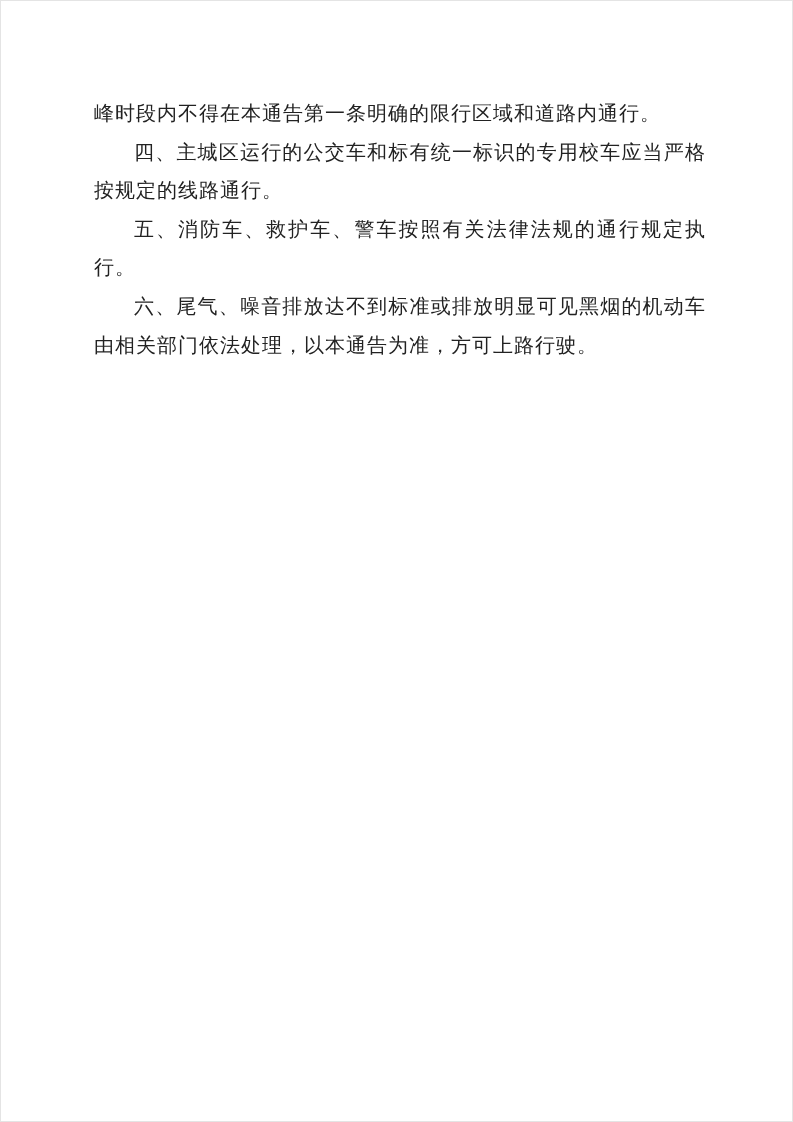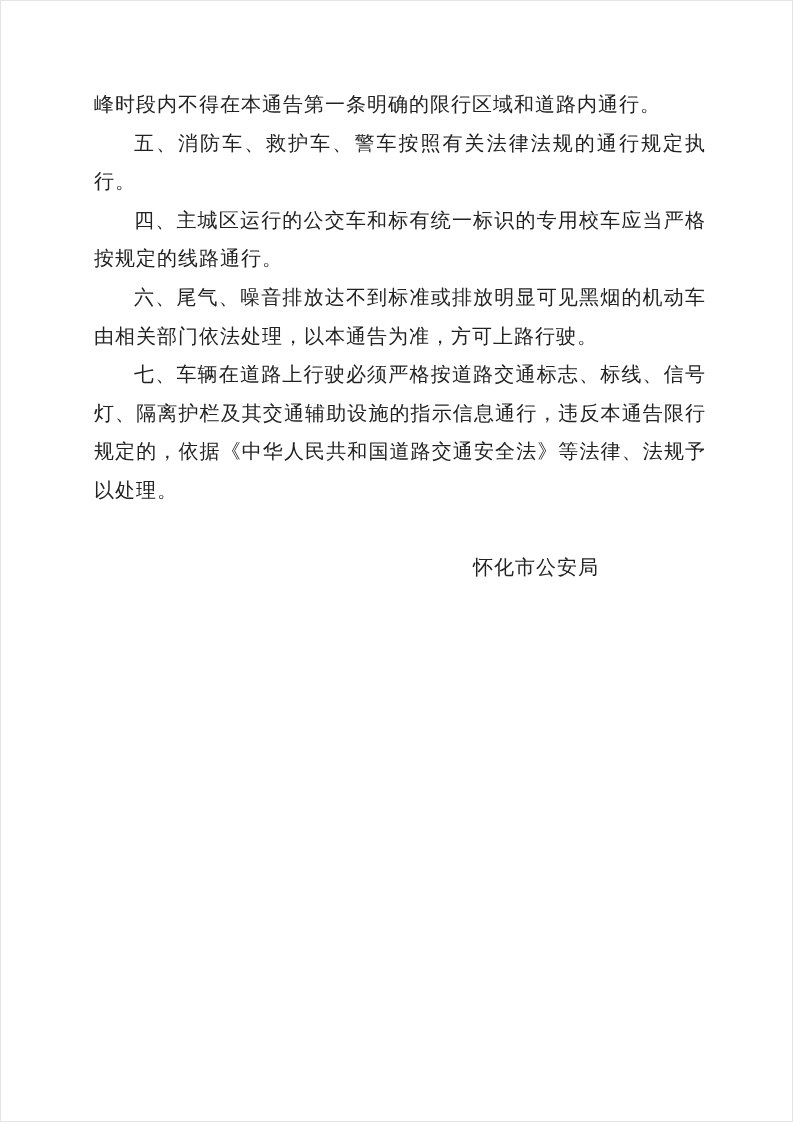--- a/index.html
+++ b/index.html
@@ -13,21 +13,21 @@
     width: 793px;
     height: 1122px;
     background: #ffffff;
     box-sizing: border-box;
     border: 1px solid #e4e4e4;
     overflow: hidden;
   }
   .doc-body {
     position: absolute;
     left: 93px;
-    top: 84px;
+    top: 93px;
     width: 612px;
     font-size: 20px;
     line-height: 38.6px;
     color: #222222;
     text-align: justify;
     text-justify: inter-ideograph;
     letter-spacing: 1px;
   }
   .doc-body p {
     margin: 0;
@@ -45,22 +45,20 @@
   .signature-block div {
     white-space: nowrap;
   }
 </style>
 </head>
 <body>
 
 <div class="page">
   <div class="doc-body">
     <p class="continuation">峰时段内不得在本通告第一条明确的限行区域和道路内通行。</p>
+    <p>四、主城区运行的公交车和标有统一标识的专用校车应当严格按规定的线路通行。</p>
     <p>五、消防车、救护车、警车按照有关法律法规的通行规定执行。</p>
-    <p>四、主城区运行的公交车和标有统一标识的专用校车应当严格按规定的线路通行。</p>
     <p>六、尾气、噪音排放达不到标准或排放明显可见黑烟的机动车由相关部门依法处理，以本通告为准，方可上路行驶。</p>
-    <p>七、车辆在道路上行驶必须严格按道路交通标志、标线、信号灯、隔离护栏及其交通辅助设施的指示信息通行，违反本通告限行规定的，依据《中华人民共和国道路交通安全法》等法律、法规予以处理。</p>
 
     <div class="signature-block">
-      <div>怀化市公安局</div>
     </div>
   </div>
 </div>
 
 </body></html>

